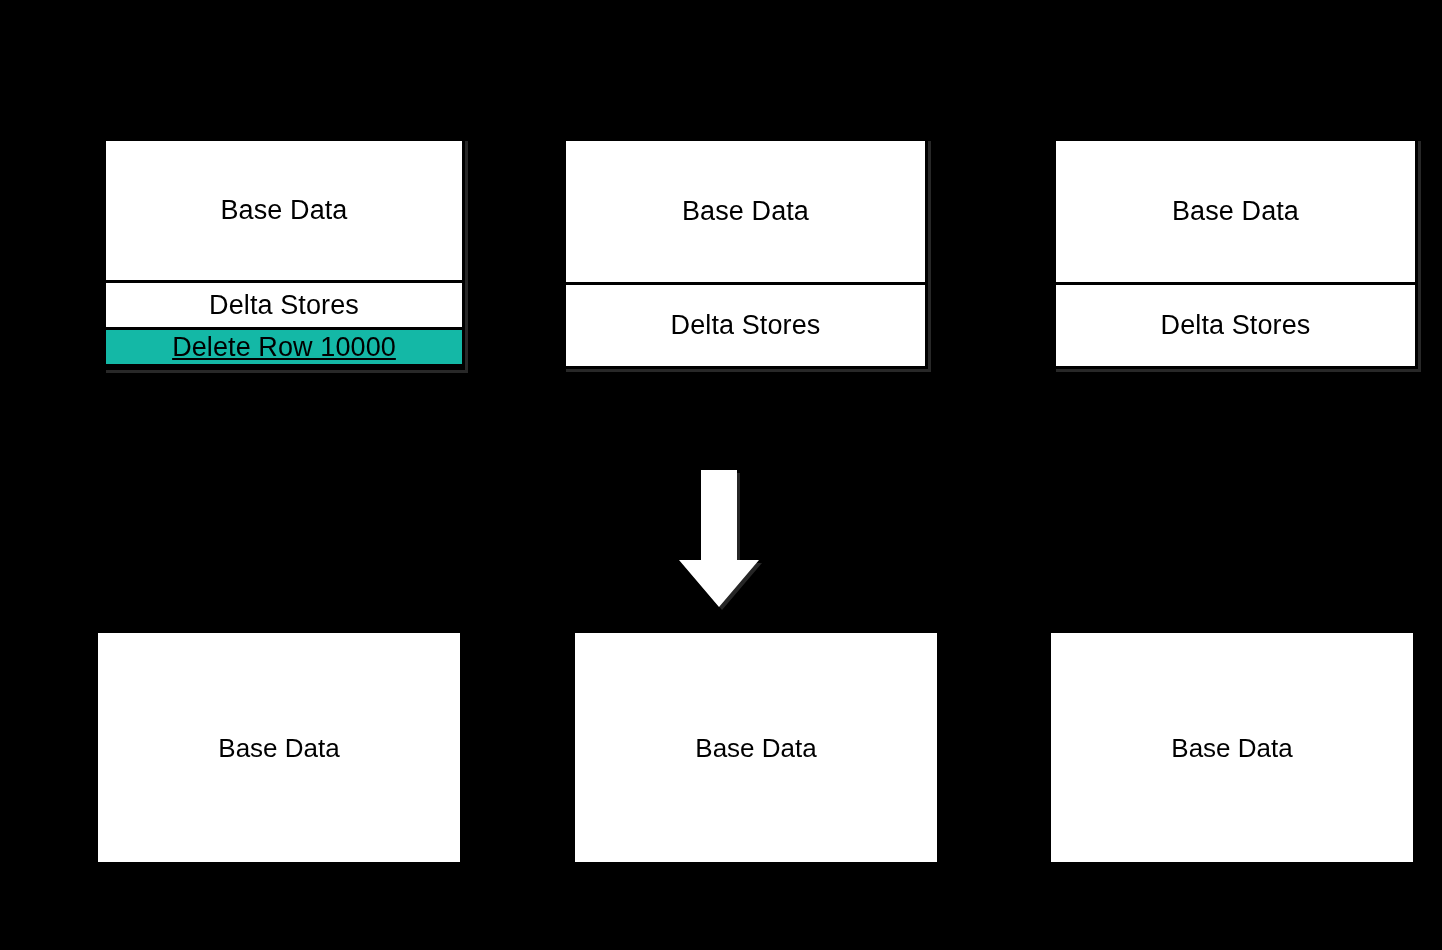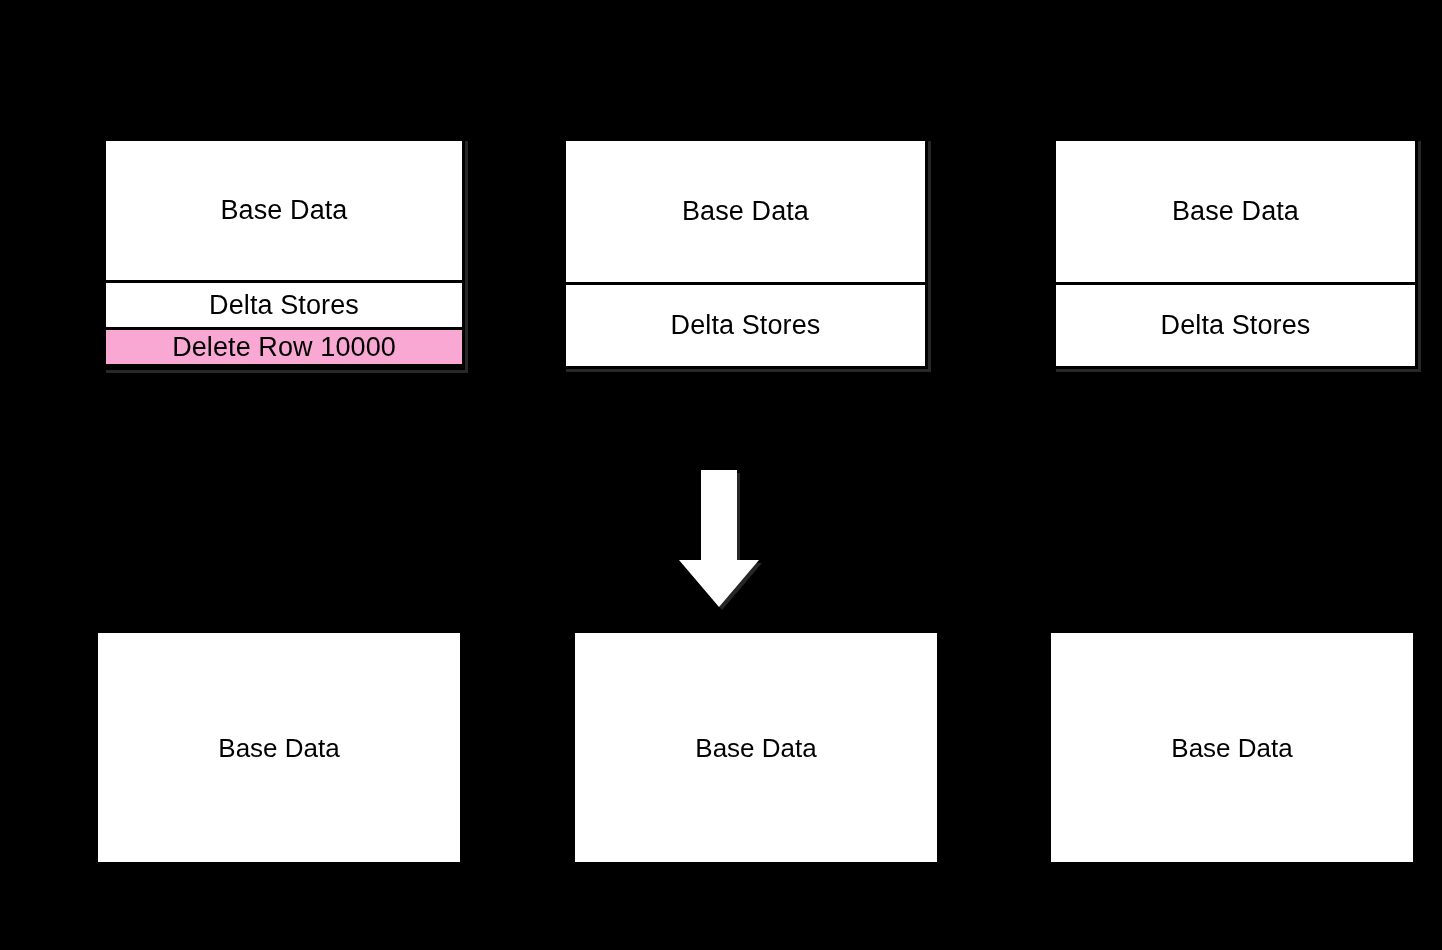--- a/index.html
+++ b/index.html
@@ -38,21 +38,22 @@
     justify-content: center;
     color: #000000;
     font-size: 27px;
     font-weight: 400;
     letter-spacing: 0.1px;
     line-height: 1;
     white-space: nowrap;
   }
   .cell + .cell { border-top-width: 3px; margin-top: -3px; }
   .cell.gray {
-    background: #f9a8d4;
+    background: #14b8a6;
+    text-decoration: underline;
   }
 
   
   .plain {
     position: absolute;
     box-sizing: border-box;
     background: #ffffff;
     border: none;
     display: flex;
     align-items: center;

